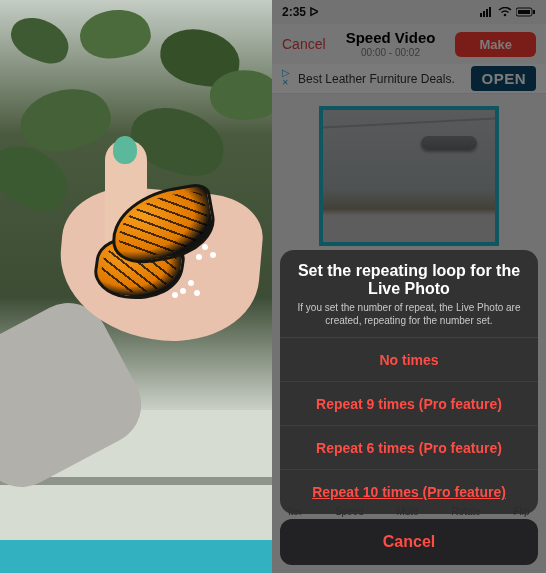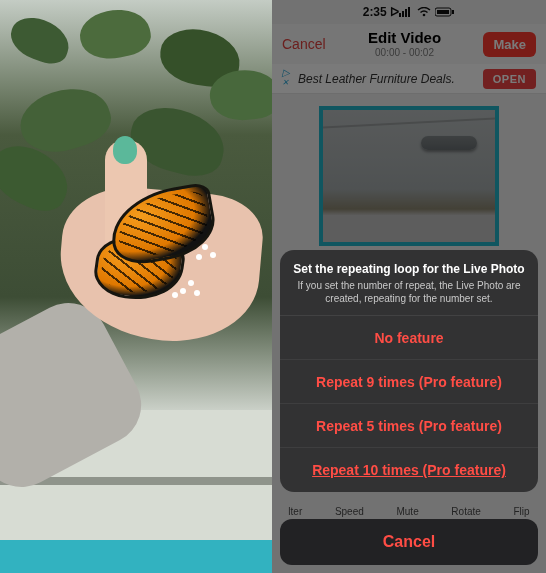--- a/index.html
+++ b/index.html
@@ -18,42 +18,42 @@
   .wing1 { left: 50px; top: 0; width: 105px; height: 70px; border-radius: 80% 20% 60% 40%; transform: rotate(-10deg); }
   .wing2 { left: 35px; top: 48px; width: 88px; height: 62px; border-radius: 50% 30% 70% 45%; transform: rotate(8deg); }
   .wing::after { content:""; position:absolute; inset:4px; background: repeating-linear-gradient(30deg, transparent 0 7px, rgba(0,0,0,.7) 7px 9px); border-radius: inherit; mix-blend-mode: multiply;}
   .dots { position:absolute; left: 72px; top: 50px; width: 90px; height: 60px; }
   .dots span { position:absolute; width:6px; height:6px; background:#fff; border-radius:50%; }
   .ground { position: absolute; left: 0; bottom: 0; width: 100%; height: 130px; background: #d7dcd3; }
   .gap { position: absolute; left: 0; bottom: 55px; width: 100%; height: 8px; background: #8f948b; }
 
   .right { width: 274px; height: 573px; position: relative; background: #efefef; }
   .dim { position: absolute; inset: 0; background: rgba(0,0,0,0.52); z-index: 5; }
-  .status { height: 24px; display:flex; align-items:center; justify-content:center; padding: 0 10px; font-size: 12px; font-weight: 600; color:#111; }
+  .status { height: 24px; display:flex; align-items:center; justify-content:space-between; padding: 0 10px; font-size: 12px; font-weight: 600; color:#111; }
   .sicons { display:flex; gap:4px; align-items:center; }
   .nav { height: 40px; display:flex; align-items:center; justify-content:space-between; padding: 0 10px; background: #f6f6f6; }
   .nav-cancel { color:#e0423f; font-size: 14px; }
   .nav-center { text-align:center; line-height: 1.1; }
   .nav-title { font-size: 15px; font-weight: 600; }
   .nav-sub { font-size: 10px; color:#7d7d7d; }
-  .make { background:#ff3b30; color:#fff; font-size:13px; font-weight:600; padding:5px 10px; border-radius:6px; }
+  .make { background:#ff3b30; color:#fff; font-size:13px; font-weight:600; padding:5px 24px; border-radius:6px; }
   .ad { height: 30px; display:flex; align-items:center; justify-content:space-between; padding: 0 10px; background:#fff; font-size: 12px; border-bottom: 1px solid #e4e4e4; }
-  .ad-left { display:flex; gap:6px; align-items:flex-start; color:#333;font-style:italic;}
+  .ad-left { display:flex; gap:6px; align-items:flex-start; color:#333;}
   .ad-ico { width:10px; height:10px; position:relative; }
   .ad-ico::before { content:"▷"; font-size:10px; color:#2aa7d7; position:absolute; top:-5px; }
   .ad-ico::after { content:"✕"; font-size:8px; color:#2aa7d7; position:absolute; top:6px; left:0;}
-  .open { background:#ef4444; color:#fff; font-size:11px; font-weight:700; padding:4px 10px; border-radius:4px; letter-spacing:.5px;}
+  .open { background:#0c4a6e; color:#fff; font-size:15px; font-weight:700; padding:4px 10px; border-radius:4px; letter-spacing:.5px;}
   .frame { margin: 12px auto 0; width: 180px; height: 140px; border: 4px solid #22b3c9; background: linear-gradient(180deg,#b9bebf 0%, #a5abac 60%, #8c8772 75%, #c3c3c3 80%); position: relative; }
   .car-handle { position:absolute; left: 98px; top: 26px; width: 56px; height: 14px; border-radius: 8px; background: linear-gradient(#818789,#6a7073); box-shadow: 0 2px 3px rgba(0,0,0,.35);}
   .car-line { position:absolute; left:0; top:12px; width:100%; height:2px; background:rgba(0,0,0,.16); transform: skewY(-3deg);}
   .tools { position:absolute; left:0; bottom:56px; width:100%; display:flex; justify-content:space-around; font-size:10px; color:#4a4a4a; }
 
   .sheet { position:absolute; left:8px; right:8px; top: 250px; z-index:10; border-radius:14px; overflow:hidden; background: rgba(44,44,46,.92); color:#fff; }
   .sheet-head { padding: 12px 12px 10px; text-align:center; border-bottom: 1px solid rgba(255,255,255,.08);}
-  .sheet-title { font-size: 12px; font-weight:600; }
+  .sheet-title { font-size: 16px; font-weight:600; }
   .sheet-sub { font-size: 10px; color: #c9c9c9; margin-top:3px; line-height:1.3;}
   .sheet-item { height: 44px; display:flex; align-items:center; justify-content:center; font-size:14px; font-weight:600; color:#ff4d45; border-bottom: 1px solid rgba(255,255,255,.06);}
   .sheet-item:last-child { border-bottom:none;text-decoration:underline; }
   .cancel-btn { position:absolute; left:8px; right:8px; bottom:8px; height:46px; z-index:10; border-radius:12px; background: rgba(30,30,32,.95); color:#ff4d45; display:flex; align-items:center; justify-content:center; font-size:16px; font-weight:700; }
 </style>
 </head>
 <body>
 
 <div class="left">
   <div class="photo">
@@ -109,21 +109,21 @@
           <rect x="0" y="1" width="16" height="8" rx="2" fill="none" stroke="#111"></rect>
           <rect x="2" y="3" width="12" height="4" fill="#111"></rect>
           <rect x="17" y="3" width="2" height="4" fill="#111"></rect>
         </svg>
     </span>
   </div>
 
   <div class="nav">
     <span class="nav-cancel">Cancel</span>
     <div class="nav-center">
-      <div class="nav-title">Edit Video</div>
+      <div class="nav-title">Speed Video</div>
       <div class="nav-sub">00:00 - 00:02</div>
     </div>
     <span class="make">Make</span>
   </div>
 
   <div class="ad">
     <div class="ad-left">
       <span class="ad-ico"></span>
       <span>Best Leather Furniture Deals.</span>
     </div>
@@ -143,20 +143,20 @@
     <span>Flip</span>
   </div>
 
   <div class="dim"></div>
 
   <div class="sheet">
     <div class="sheet-head">
       <div class="sheet-title">Set the repeating loop for the Live Photo</div>
       <div class="sheet-sub">If you set the number of repeat, the Live Photo are created, repeating for the number set.</div>
     </div>
-    <div class="sheet-item">No feature</div>
+    <div class="sheet-item">No times</div>
     <div class="sheet-item">Repeat 9 times (Pro feature)</div>
-    <div class="sheet-item">Repeat 5 times (Pro feature)</div>
+    <div class="sheet-item">Repeat 6 times (Pro feature)</div>
     <div class="sheet-item">Repeat 10 times (Pro feature)</div>
   </div>
 
   <div class="cancel-btn">Cancel</div>
 </div>
 
 </body></html>

